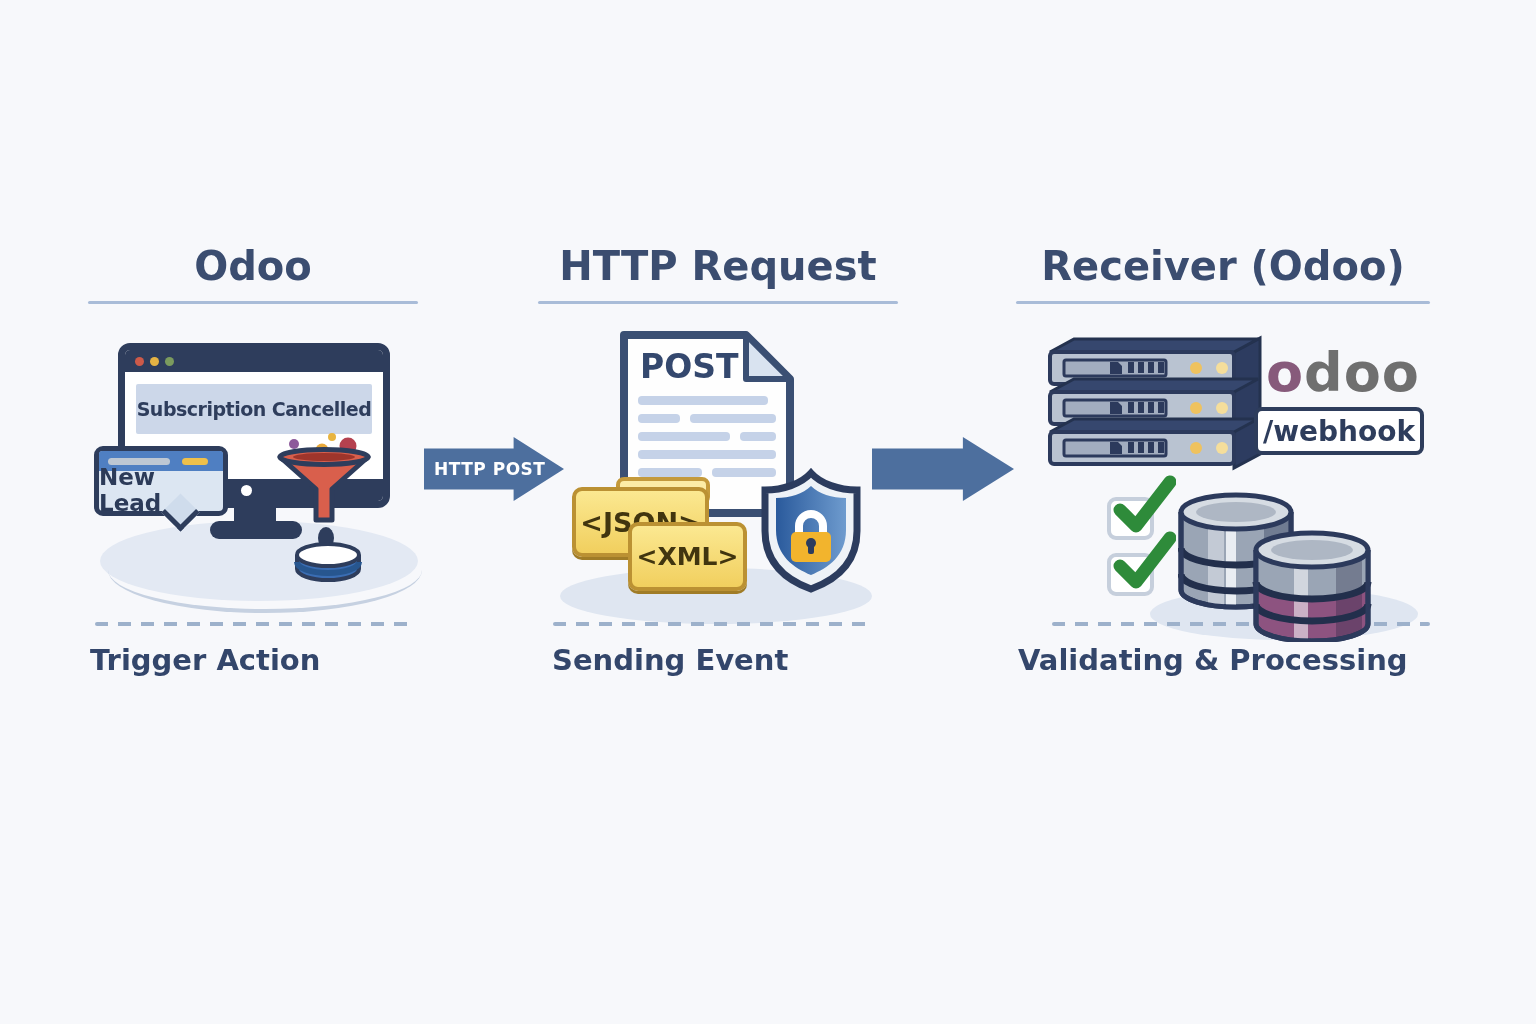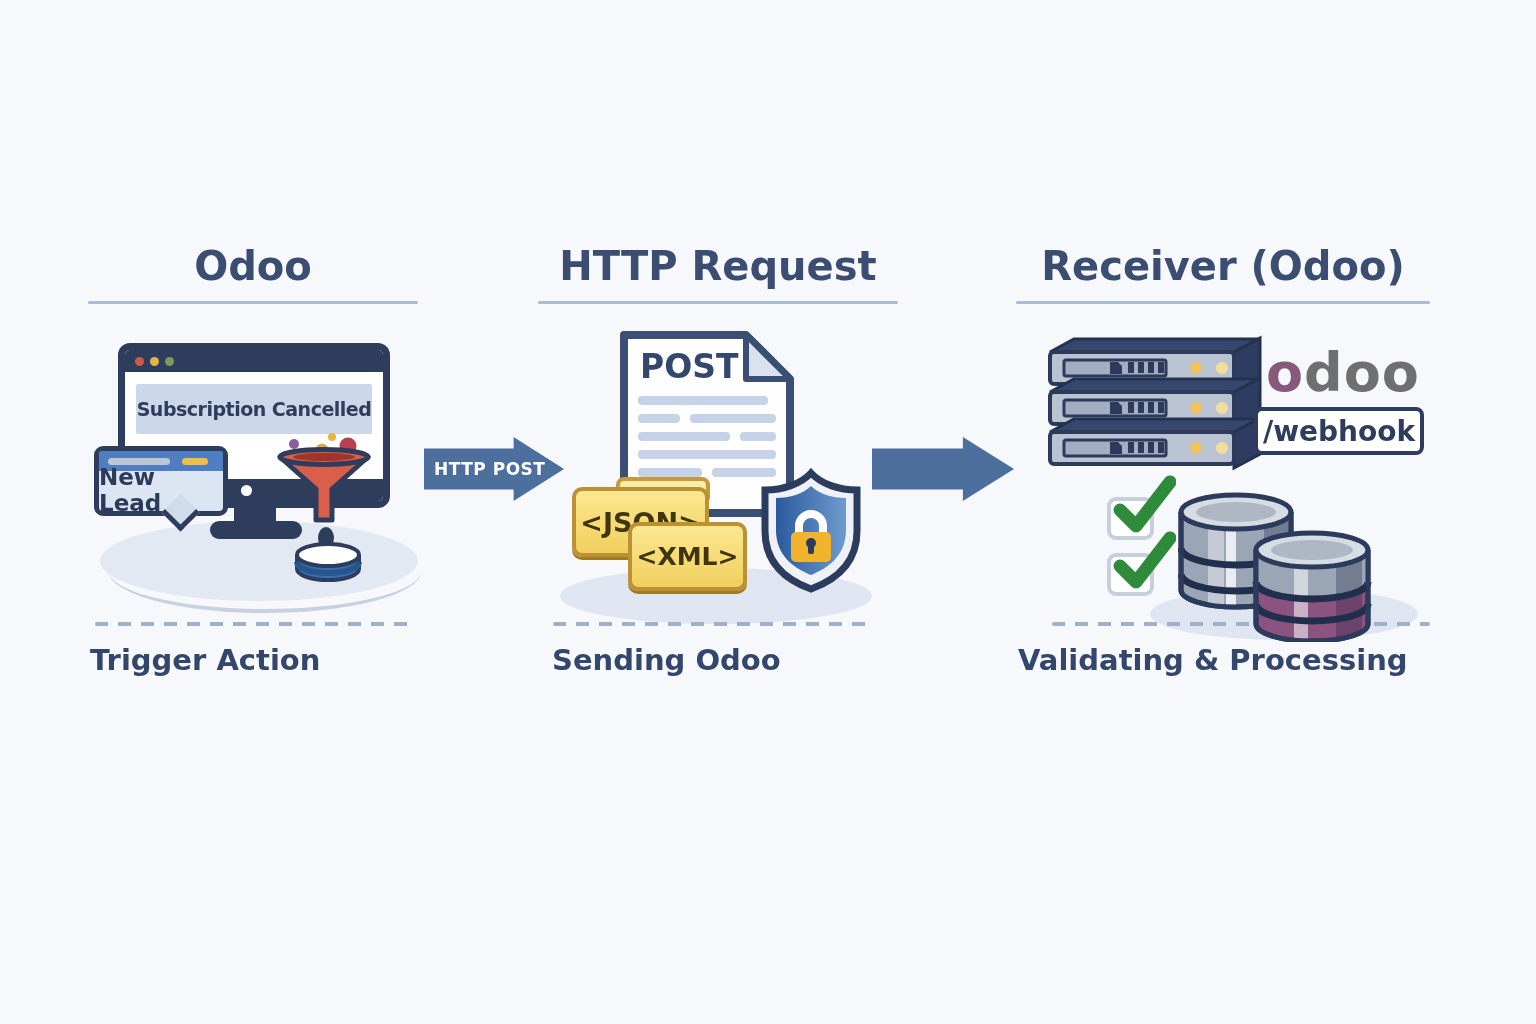--- a/index.html
+++ b/index.html
@@ -188,21 +188,21 @@
     </defs>
     <path d="M51 5 C61 16 79 22 97 22 V63 C97 97 73 113 51 121 C29 113 5 97 5 63 V22 C23 22 41 16 51 5 Z" fill="#eef2f7" stroke="#2c3c5e" stroke-width="7"></path>
     <path d="M51 18 C59 26 72 30 86 30 V62 C86 88 68 100 51 107 C34 100 16 88 16 62 V30 C30 30 43 26 51 18 Z" fill="url(#shgrad)"></path>
     <path d="M39 66 V58 A12 12 0 0 1 63 58 V66" fill="none" stroke="#fff" stroke-width="8"></path>
     <rect x="31" y="64" width="40" height="30" rx="5" fill="#f2b42d"></rect>
     <circle cx="51" cy="75" r="5" fill="#2c3c5e"></circle>
     <rect x="48" y="75" width="6" height="11" rx="2" fill="#2c3c5e"></rect>
   </svg>
 
   <div class="dashed d2"></div>
-  <div class="caption c2">Sending Odoo</div>
+  <div class="caption c2">Sending Event</div>
 
   <div class="arrow a2"></div>
 
   <svg class="serversvg" width="232" height="140" viewBox="0 0 232 140">
     <polygon points="188,18 214,4 214,120 188,134" fill="#2d3c60" stroke="#24324f" stroke-width="3"></polygon>
 
     <polygon points="4,18 28,5 212,5 188,18" fill="#36476e" stroke="#24324f" stroke-width="3"></polygon>
     <rect x="4" y="18" width="184" height="32" rx="4" fill="#b9c3d1" stroke="#2c3a5c" stroke-width="4"></rect>
     <rect x="18" y="26" width="102" height="16" rx="2" fill="#a2adbf" stroke="#2c3a5c" stroke-width="3"></rect>
     <path d="M64 28 h8 l4 4 v8 h-12 z" fill="#2c3a5c"></path>

